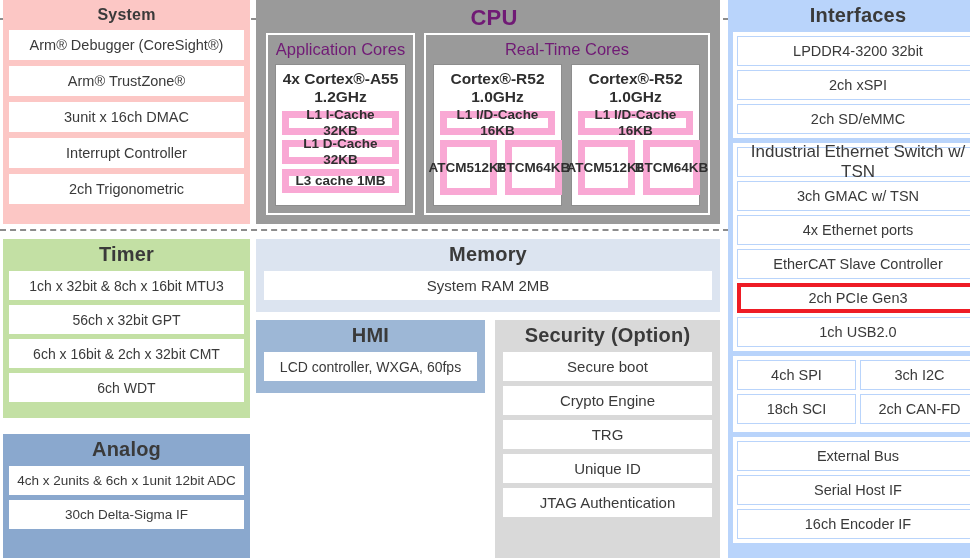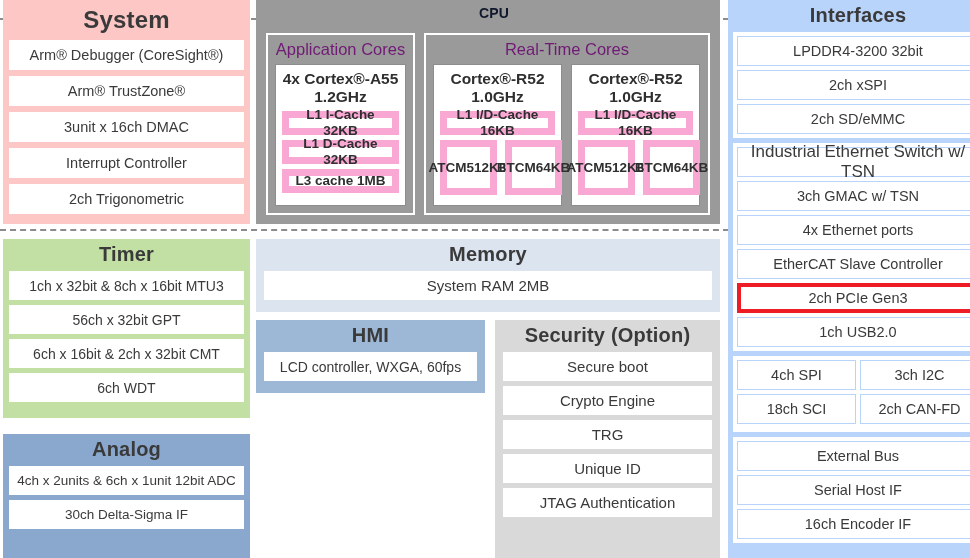--- a/index.html
+++ b/index.html
@@ -26,26 +26,26 @@
   .cell{
     background:#ffffff;
     display:flex;align-items:center;justify-content:center;
     text-align:center;
     box-sizing:border-box;
     color:#3a3a3a;
   }
 
   
   #system{left:3px;top:0;width:247px;height:224px;background:#fcc7c5;padding:0 6px;}
-  #system .panel-title{font-size:24px;padding-top:6px;padding-bottom:6px;}
+  #system .panel-title{font-size:16px;padding-top:6px;padding-bottom:6px;}
   #system .cell{height:30px;font-size:14.5px;margin-bottom:6px;}
 
   
   #cpu{left:256px;top:0;width:464px;height:224px;background:#9a9a9a;}
-  #cpu .panel-title{font-size:14px;color:#0f172a;padding-top:5px;padding-left:12px;}
+  #cpu .panel-title{font-size:22px;color:#701a75;padding-top:5px;padding-left:12px;}
   .cpu-groups{position:absolute;left:10px;top:33px;display:flex;gap:9px;}
   .core-group{
     box-sizing:border-box;border:2px solid #ffffff;background:transparent;
     padding:3px 7px 7px 7px;
   }
   .core-group-title{
     text-align:center;color:#701a75;font-size:16.5px;padding:2px 0 5px;
   }
   .core-box{
     background:#ffffff;border:1px solid #8d8d8d;box-sizing:border-box;

